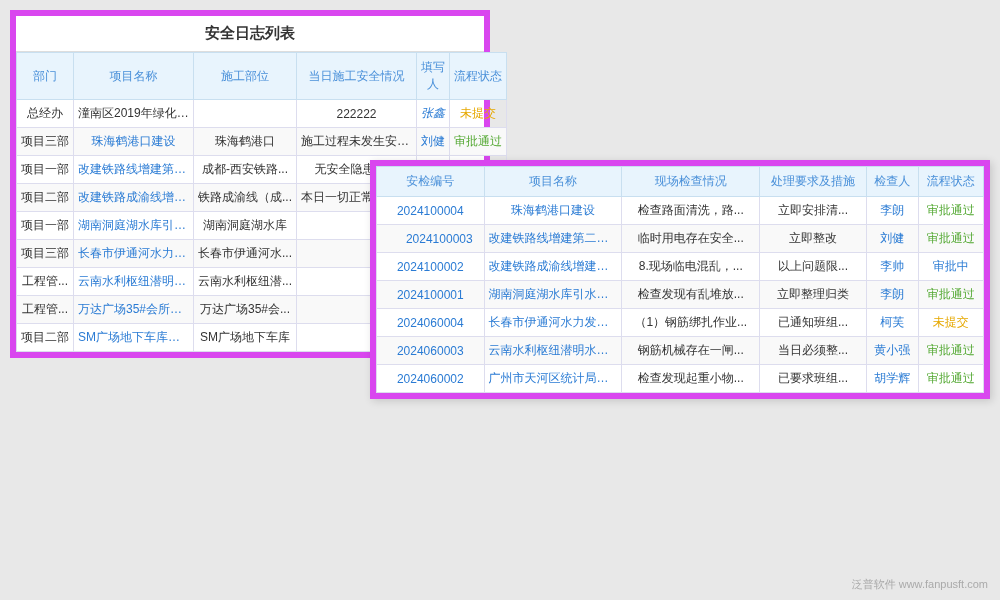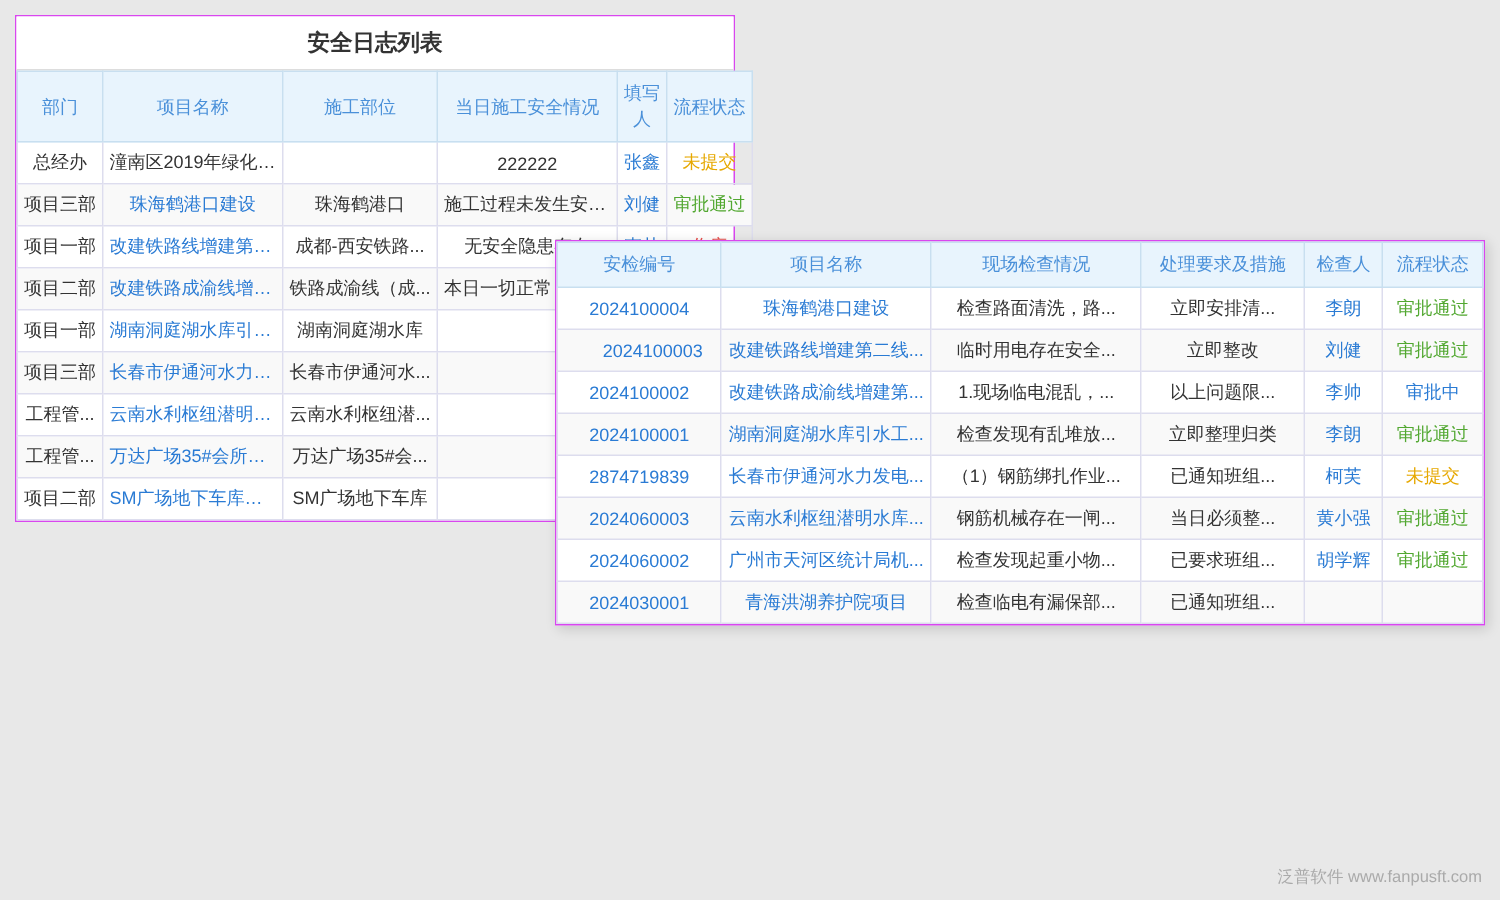--- a/index.html
+++ b/index.html
@@ -8,21 +8,21 @@
       font-size: 12px;
       background: #e8e8e8;
       width: 1000px;
       height: 600px;
       overflow: hidden;
       position: relative;
     }
 
     .panel {
       background: #fff;
-      border: 1px solid #d946ef;
+      border: 6px solid #d946ef;
       position: absolute;
     }
 
     
     .panel-left {
       left: 10px;
       top: 10px;
       width: 480px;
     }
 
@@ -122,21 +122,21 @@
           <th>填写人</th>
           <th>流程状态</th>
         </tr>
     </thead>
     <tbody id="left-tbody">
         <tr>
           <td>总经办</td>
           <td>潼南区2019年绿化补贴项...</td>
           <td></td>
           <td>222222</td>
-          <td class="link-blue" style="cursor: pointer;">张鑫</td>
+          <td class="link-blue" style="cursor: pointer; font-style: italic;">张鑫</td>
           <td class="status-pending">未提交</td>
         </tr>
         <tr>
           <td>项目三部</td>
           <td class="link-blue" style="cursor: pointer;">珠海鹤港口建设</td>
           <td>珠海鹤港口</td>
           <td>施工过程未发生安全事故...</td>
           <td class="link-blue" style="cursor: pointer;">刘健</td>
           <td class="status-approved">审批通过</td>
         </tr>
@@ -225,35 +225,35 @@
           <td class="link-blue" style="cursor: pointer; padding-left: 22px;">2024100003</td>
           <td class="link-blue" style="cursor: pointer;">改建铁路线增建第二线...</td>
           <td>临时用电存在安全...</td>
           <td>立即整改</td>
           <td class="link-blue" style="cursor: pointer;">刘健</td>
           <td class="status-approved">审批通过</td>
         </tr>
         <tr>
           <td class="link-blue" style="cursor: pointer; margin-left: 32px;">2024100002</td>
           <td class="link-blue" style="cursor: pointer;">改建铁路成渝线增建第...</td>
-          <td>1.现场临电混乱，...</td>
+          <td>8.现场临电混乱，...</td>
           <td>以上问题限...</td>
           <td class="link-blue" style="cursor: pointer;">李帅</td>
           <td class="status-review">审批中</td>
         </tr>
         <tr>
           <td class="link-blue" style="cursor: pointer;">2024100001</td>
           <td class="link-blue" style="cursor: pointer;">湖南洞庭湖水库引水工...</td>
           <td>检查发现有乱堆放...</td>
           <td>立即整理归类</td>
           <td class="link-blue" style="cursor: pointer;">李朗</td>
           <td class="status-approved">审批通过</td>
         </tr>
         <tr>
-          <td class="link-blue" style="cursor: pointer;">2874719839</td>
+          <td class="link-blue" style="cursor: pointer;">2024060004</td>
           <td class="link-blue" style="cursor: pointer;">长春市伊通河水力发电...</td>
           <td>（1）钢筋绑扎作业...</td>
           <td>已通知班组...</td>
           <td class="link-blue" style="cursor: pointer;">柯芙</td>
           <td class="status-pending">未提交</td>
         </tr>
         <tr>
           <td class="link-blue" style="cursor: pointer;">2024060003</td>
           <td class="link-blue" style="cursor: pointer;">云南水利枢纽潜明水库...</td>
           <td>钢筋机械存在一闸...</td>
@@ -262,25 +262,17 @@
           <td class="status-approved">审批通过</td>
         </tr>
         <tr>
           <td class="link-blue" style="cursor: pointer; margin-left: 32px;">2024060002</td>
           <td class="link-blue" style="cursor: pointer;">广州市天河区统计局机...</td>
           <td>检查发现起重小物...</td>
           <td>已要求班组...</td>
           <td class="link-blue" style="cursor: pointer;">胡学辉</td>
           <td class="status-approved">审批通过</td>
         </tr>
-        <tr>
-          <td class="link-blue" style="cursor: pointer;">2024030001</td>
-          <td class="link-blue" style="cursor: pointer;">青海洪湖养护院项目</td>
-          <td>检查临电有漏保部...</td>
-          <td>已通知班组...</td>
-          <td></td>
-          <td></td>
-        </tr>
       </tbody>
   </table>
 </div>
 
 <div class="watermark">泛普软件 www.fanpusft.com</div>
 
 </body></html>

